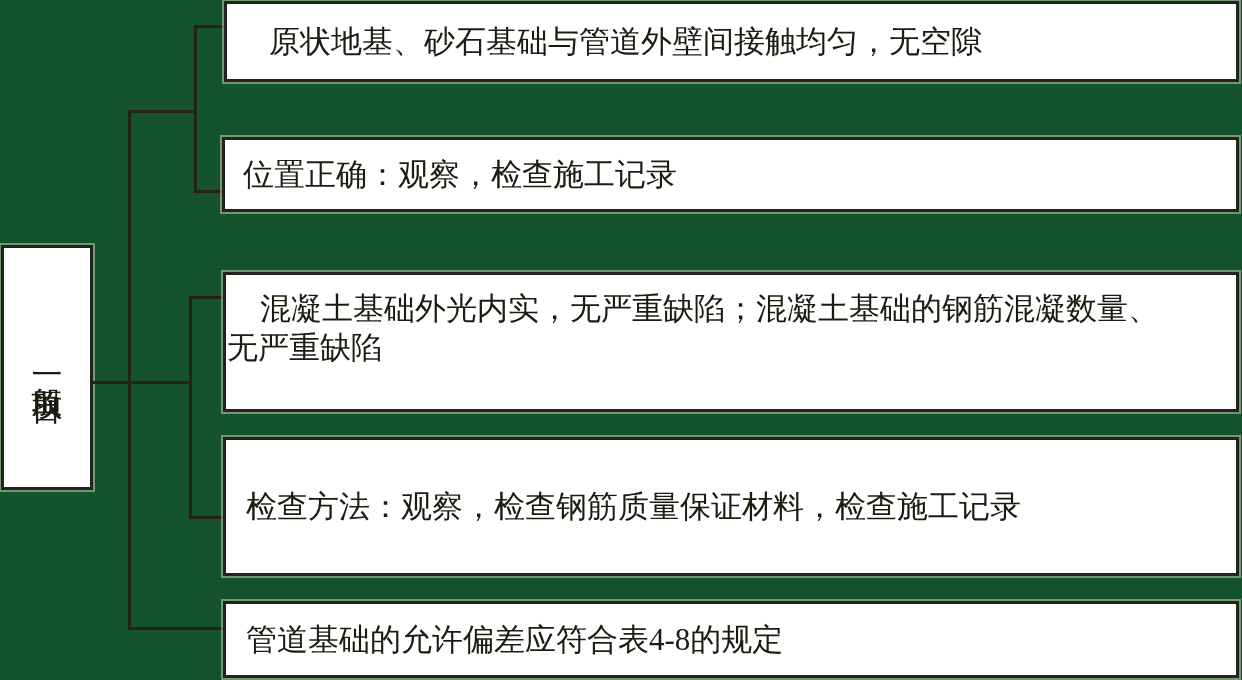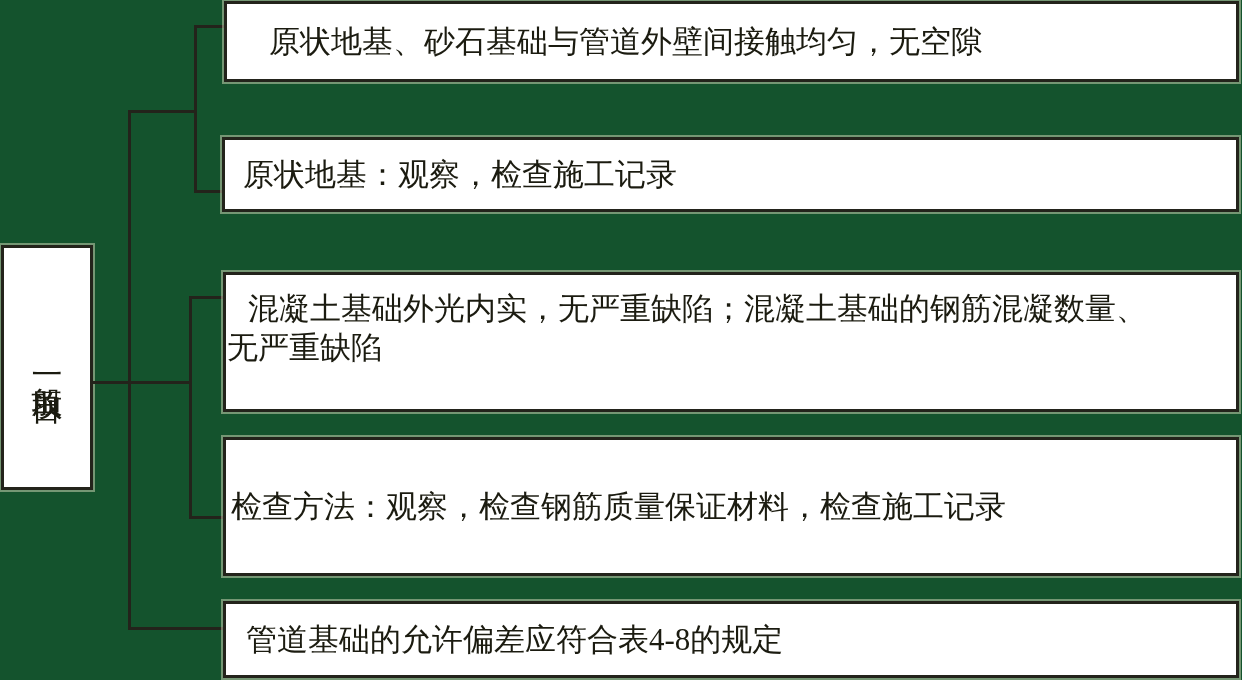--- a/index.html
+++ b/index.html
@@ -28,22 +28,22 @@
     color: #1b1b10;
     font-size: 31px;
     line-height: 1.26;
   }
   .node .txt { display: block; }
 
   
   #box1 { left: 224px; top: 1px;   width: 1015px; height: 81px;  padding-left: 42px; }
   #box2 { left: 222px; top: 137px; width: 1017px; height: 75px;  padding-left: 18px; }
   #box3 { left: 223px; top: 272px; width: 1016px; height: 140px; padding: 0 4px 28px 1px; }
-  #box3 .line1 { text-indent: 21px; }
-  #box4 { left: 223px; top: 437px; width: 1016px; height: 139px; padding-left: 5px; }
+  #box3 .line1 { text-indent: 21px; padding-left: 12px; }
+  #box4 { left: 223px; top: 437px; width: 1016px; height: 139px; padding-left: 20px; }
   #box5 { left: 223px; top: 601px; width: 1016px; height: 77px;  padding-left: 20px; }
 
   
   #root {
     left: 1px; top: 245px; width: 92px; height: 245px;
     justify-content: center;
     align-items: center;
     padding: 0;
   }
   #root .vtext {
@@ -90,21 +90,21 @@
   <div class="vline" id="l-sub2"></div>
   <div class="hline" id="l-b3"></div>
   <div class="hline" id="l-b4"></div>
   <div class="hline" id="l-b5"></div>
 
   <div class="node" id="box1">
     <span class="txt">原状地基、砂石基础与管道外壁间接触均匀，无空隙</span>
   </div>
 
   <div class="node" id="box2">
-    <span class="txt">原状地基：观察，检查施工记录</span>
+    <span class="txt">位置正确：观察，检查施工记录</span>
   </div>
 
   <div class="node" id="box3">
     <span class="txt line1">混凝土基础外光内实，无严重缺陷；混凝土基础的钢筋混凝数量、</span>
     <span class="txt line2">无严重缺陷</span>
   </div>
 
   <div class="node" id="box4">
     <span class="txt">检查方法：观察，检查钢筋质量保证材料，检查施工记录</span>
   </div>

